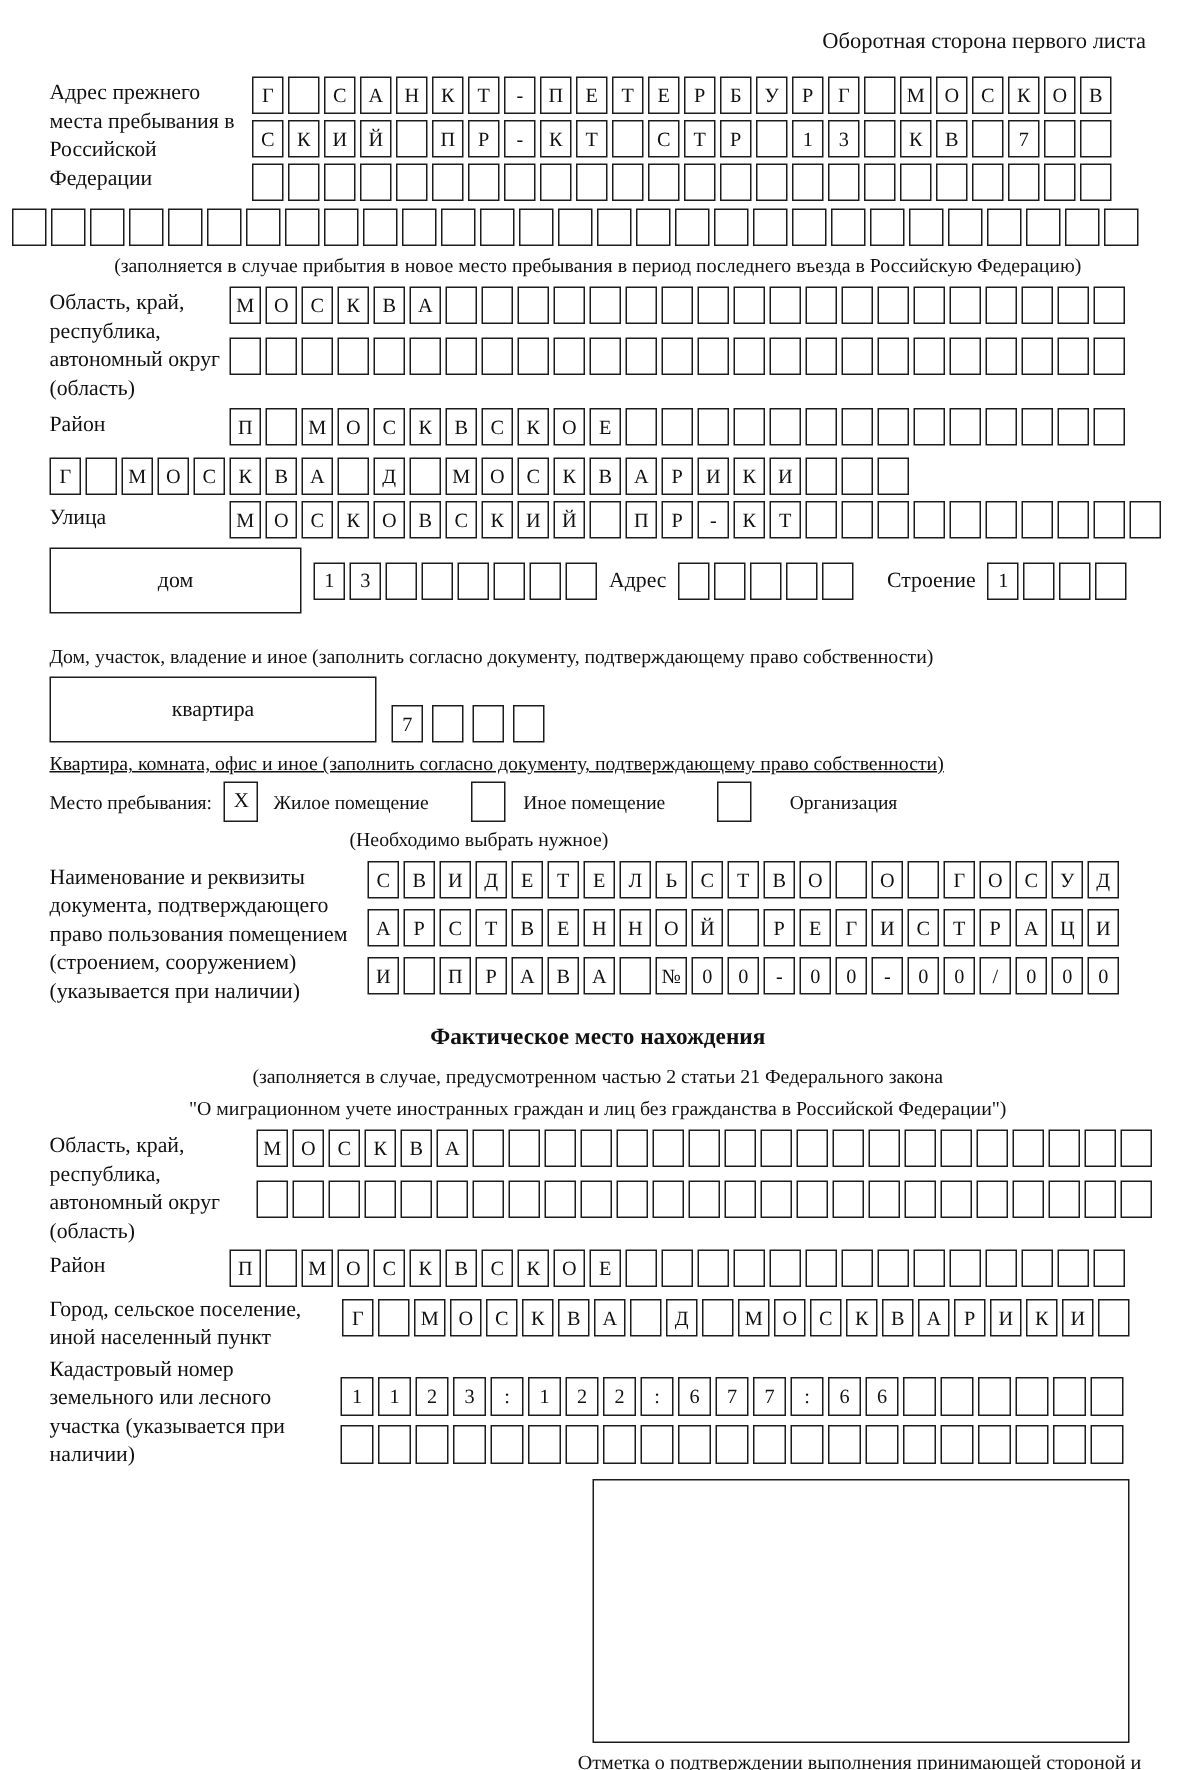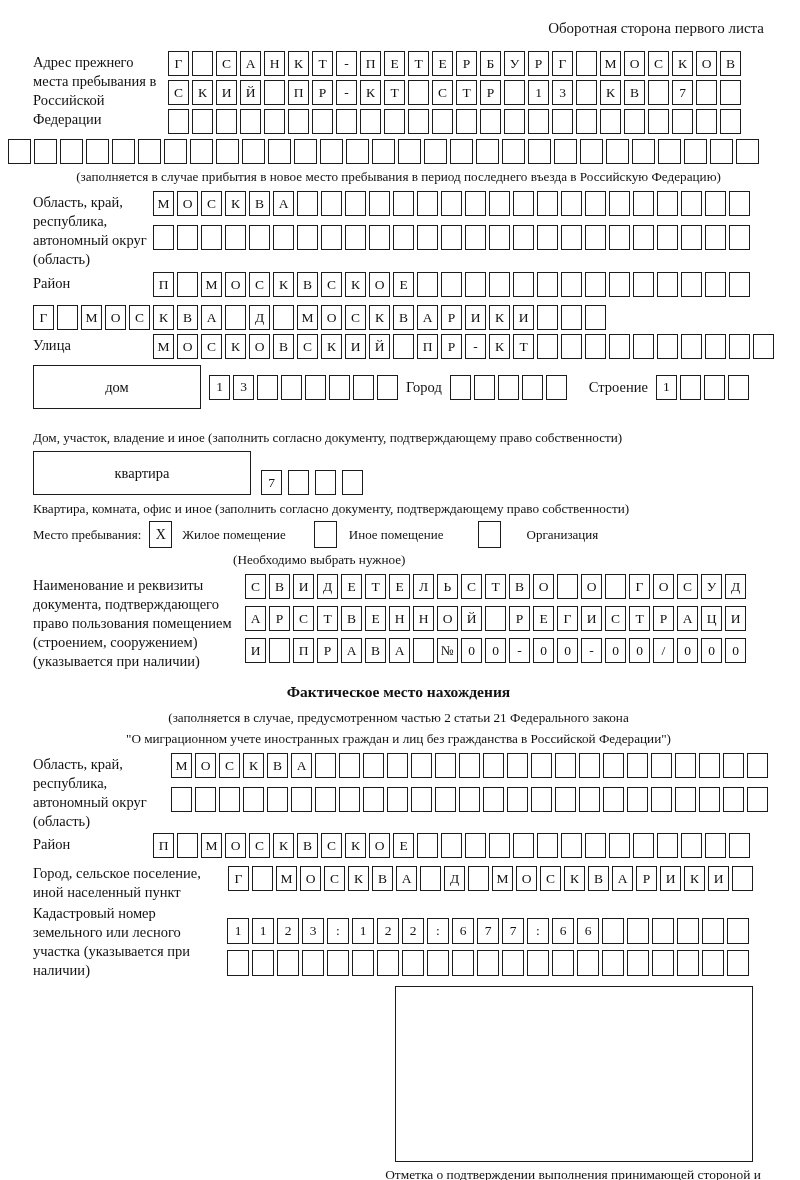--- a/index.html
+++ b/index.html
@@ -341,21 +341,21 @@
     <div class="grid" style="margin:0 0 0 8px;">
         <span class="cell">1</span>
         <span class="cell">3</span>
         <span class="cell"></span>
         <span class="cell"></span>
         <span class="cell"></span>
         <span class="cell"></span>
         <span class="cell"></span>
         <span class="cell"></span>
       </div>
-    <div class="inline-lbl" style="padding-top:0;">Город</div>
+    <div class="inline-lbl" style="padding-top:0;">Адрес</div>
     <div class="grid" style="margin:0;">
         <span class="cell"></span>
         <span class="cell"></span>
         <span class="cell"></span>
         <span class="cell"></span>
         <span class="cell"></span>
       </div>
     <div class="inline-lbl" style="padding-top:0; padding-left:22px;">Строение</div>
     <div class="grid" style="margin:0;">
         <span class="cell">1</span>
@@ -368,21 +368,21 @@
 
   <div class="row" style="align-items:flex-end;">
     <div class="named-box" style="width:218px;">квартира</div>
     <div class="grid" style="margin:0 0 0 10px; gap:6px;">
         <span class="cell">7</span>
         <span class="cell"></span>
         <span class="cell"></span>
         <span class="cell"></span>
       </div>
   </div>
-  <div class="note" style="margin:5px 0 4px 0;">Квартира, комната, офис и иное (заполнить согласно документу, подтверждающему право собственности)</div>
+  <div class="note" style="margin:5px 0 4px 0;text-decoration:underline;">Квартира, комната, офис и иное (заполнить согласно документу, подтверждающему право собственности)</div>
 
   <div class="stay-row">
     <span class="opt-label">Место пребывания:</span>
     <span class="checkbox" style="margin:0 10px 0 8px;">X</span>
     <span class="opt-label">Жилое помещение</span>
     <span class="checkbox" style="margin:0 12px 0 28px;"></span>
     <span class="opt-label">Иное помещение</span>
     <span class="checkbox" style="margin:0 26px 0 34px;"></span>
     <span class="opt-label">Организация</span>
   </div>

